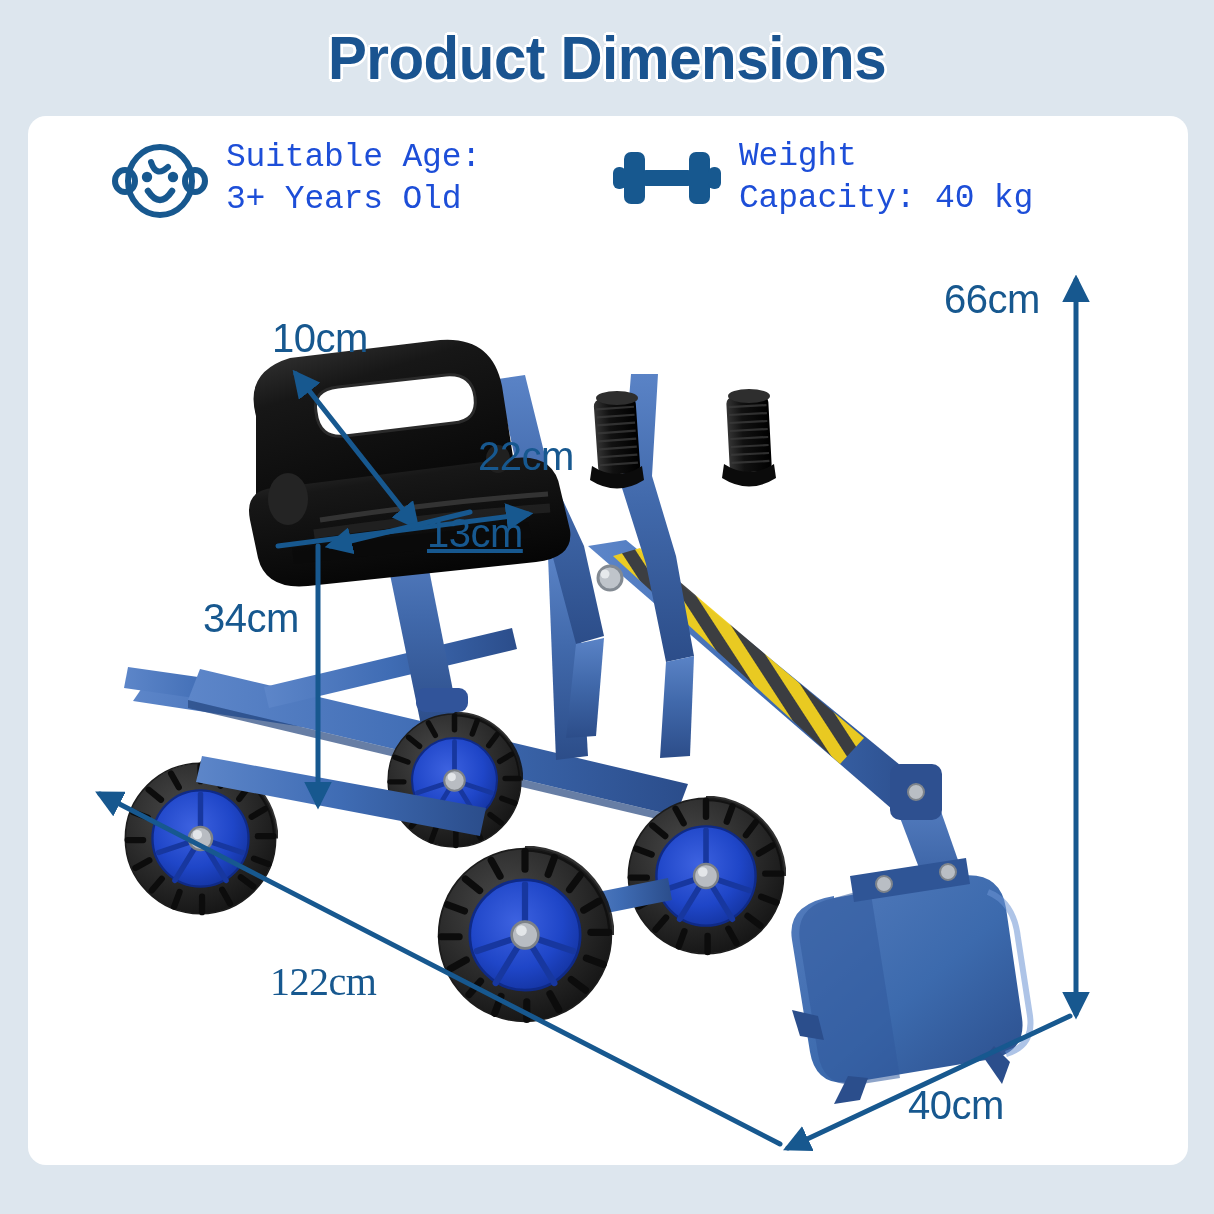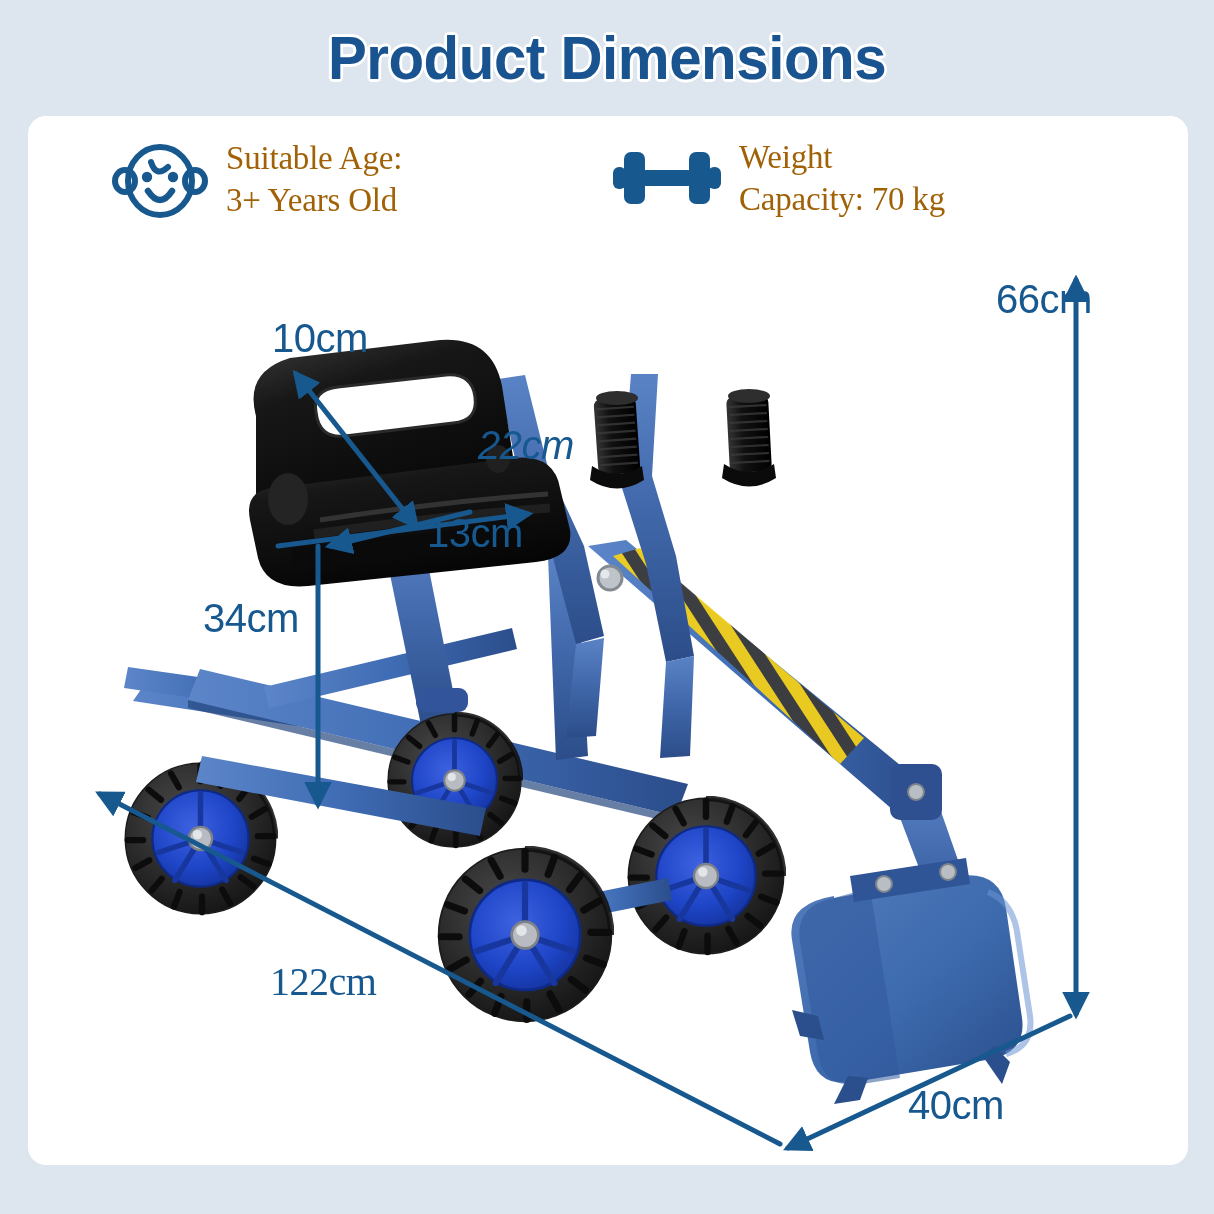--- a/index.html
+++ b/index.html
@@ -50,23 +50,23 @@
     align-items:center;
     gap:18px;
   }
   #feature-age  { left:112px; top:136px; }
   #feature-weight{ left:613px; top:136px; }
 
   .feature .ficon{ flex:0 0 auto; display:block; }
   .feature .ftext{
     font-size:33px;
     line-height:1.28;
-    color:#a16207;
+    color:#1d4ed8;
     white-space:pre-line;
-    font-family:Liberation Serif, serif;
+    font-family:Liberation Mono, monospace;
     letter-spacing:-0.2px;
   }
 
   
   .stage{
     position:absolute;
     left:28px; top:116px;
     width:1160px; height:1049px;
     overflow:hidden;
     border-radius:18px;
@@ -77,26 +77,26 @@
   .dim{
     position:absolute;
     color:#17588f;
     font-size:40px;
     font-weight:500;
     font-family:"Liberation Sans", sans-serif;
     letter-spacing:-0.5px;
     white-space:nowrap;
   }
   #dim-10  { left:272px;  top:316px;  }
-  #dim-22  { left:478px;  top:423px;font-style:italic;  }
-  #dim-13  { left:427px;  top:511px;  }
+  #dim-22  { left:478px;  top:434px;  }
+  #dim-13  { left:427px;  top:511px;text-decoration:underline;  }
   #dim-34  { left:203px;  top:596px;  }
   #dim-122 { left:270px;  top:958px;font-family:Liberation Serif, serif;  }
   #dim-40  { left:908px;  top:1083px; }
-  #dim-66  { left:996px;  top:277px;  }
+  #dim-66  { left:944px;  top:277px;  }
 </style>
 </head>
 <body>
 
 <div id="root">
 
   <div class="title">Product Dimensions</div>
 
   <div class="card"></div>
 
@@ -370,21 +370,21 @@
     <svg class="ficon" width="108" height="72" viewBox="0 0 108 72">
       <g fill="#17588f">
         <rect x="0" y="25" width="13" height="22" rx="6"></rect>
         <rect x="11" y="10" width="21" height="52" rx="7"></rect>
         <rect x="30" y="28" width="48" height="16" rx="3"></rect>
         <rect x="76" y="10" width="21" height="52" rx="7"></rect>
         <rect x="95" y="25" width="13" height="22" rx="6"></rect>
       </g>
     </svg>
     <div class="ftext">Weight
-Capacity: 70 kg</div>
+Capacity: 40 kg</div>
   </div>
 
   <div class="dim" id="dim-10">10cm</div>
   <div class="dim" id="dim-22">22cm</div>
   <div class="dim" id="dim-13">13cm</div>
   <div class="dim" id="dim-34">34cm</div>
   <div class="dim" id="dim-122">122cm</div>
   <div class="dim" id="dim-40">40cm</div>
   <div class="dim" id="dim-66">66cm</div>
 

